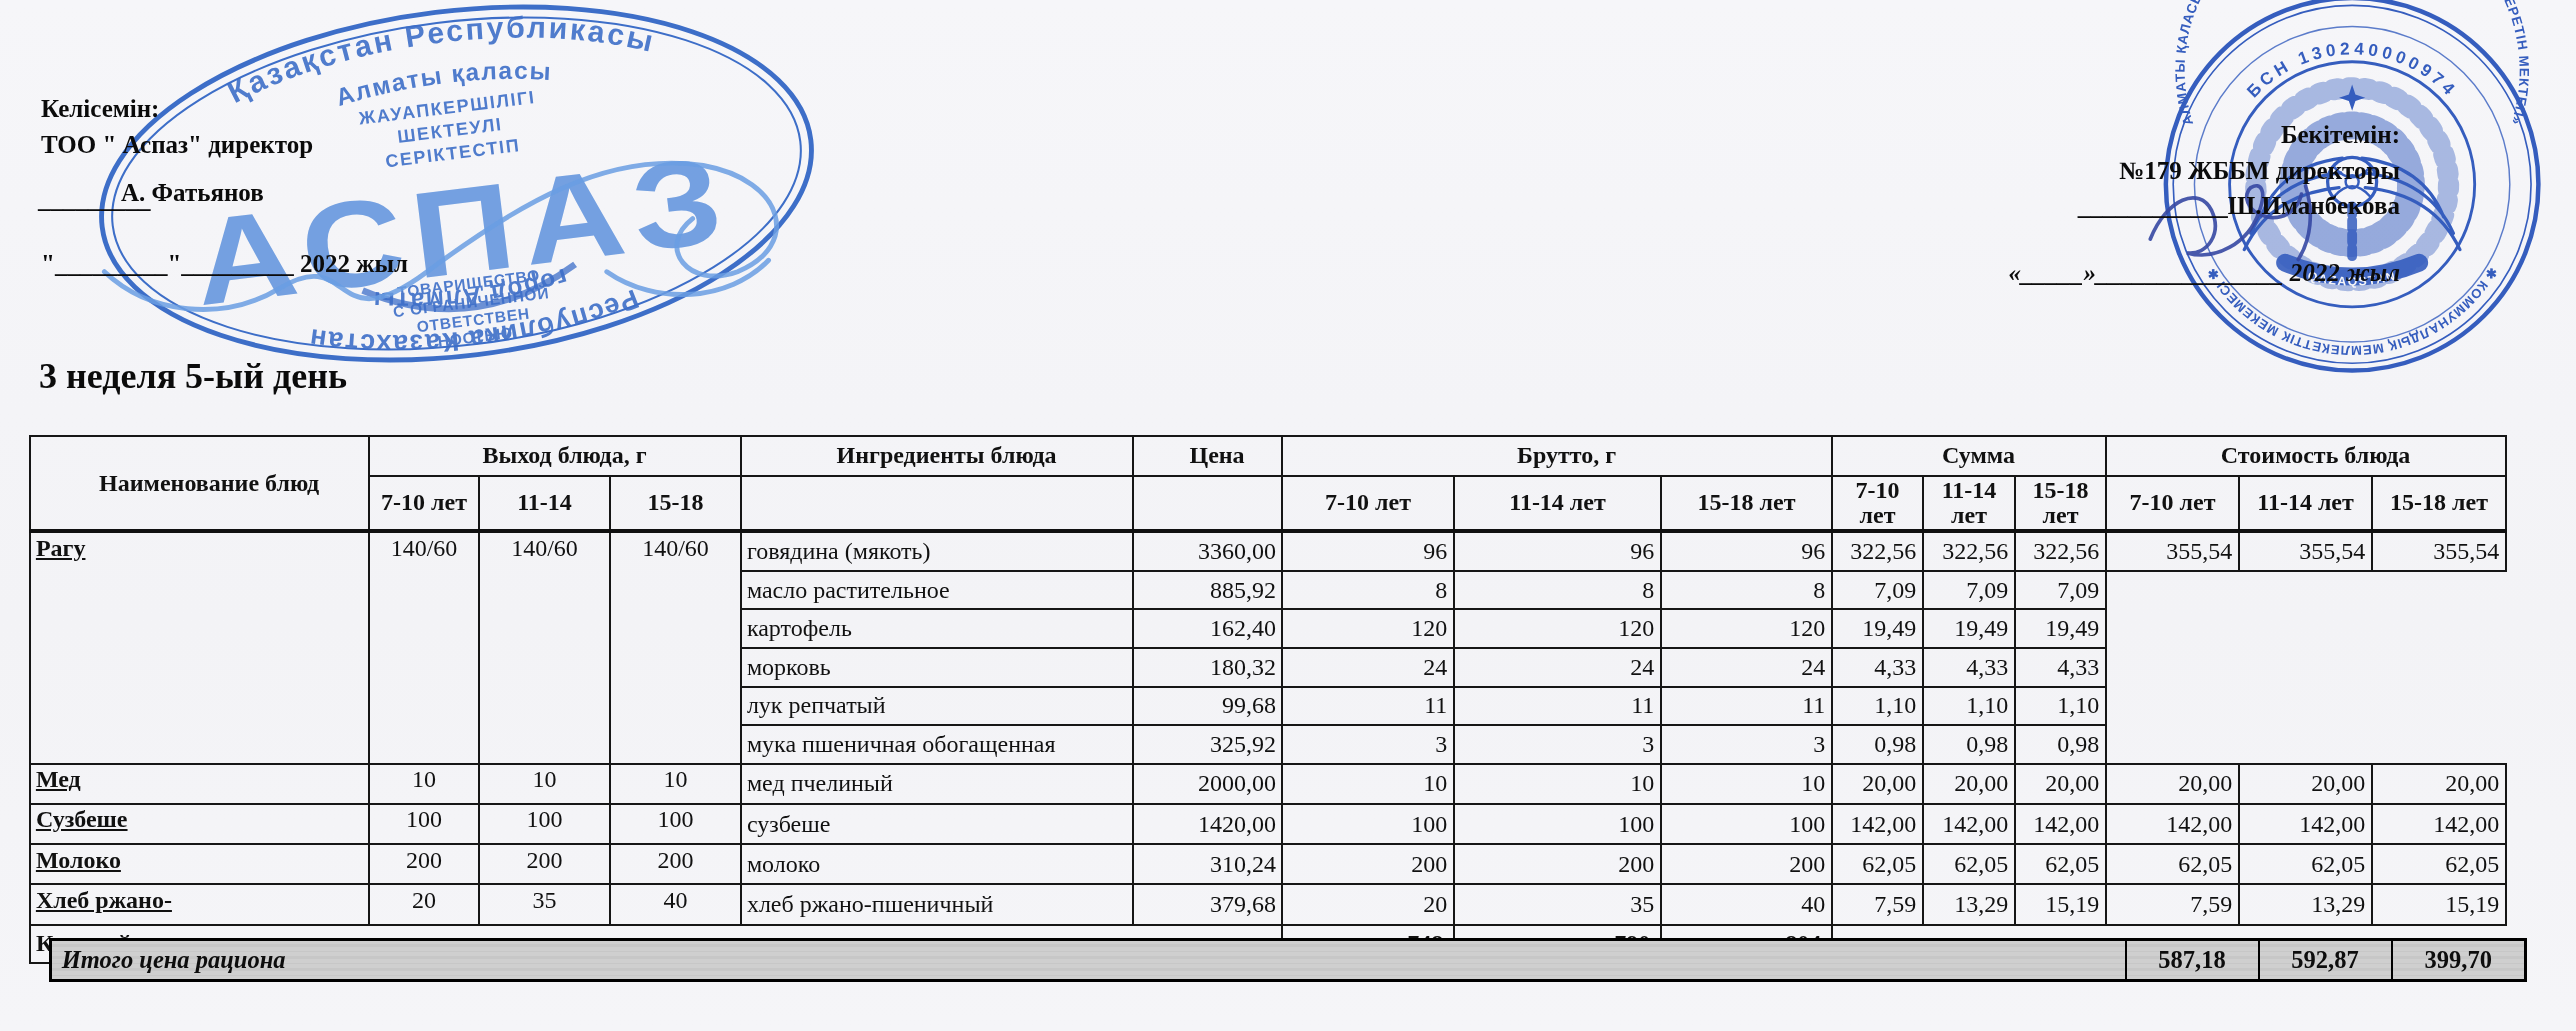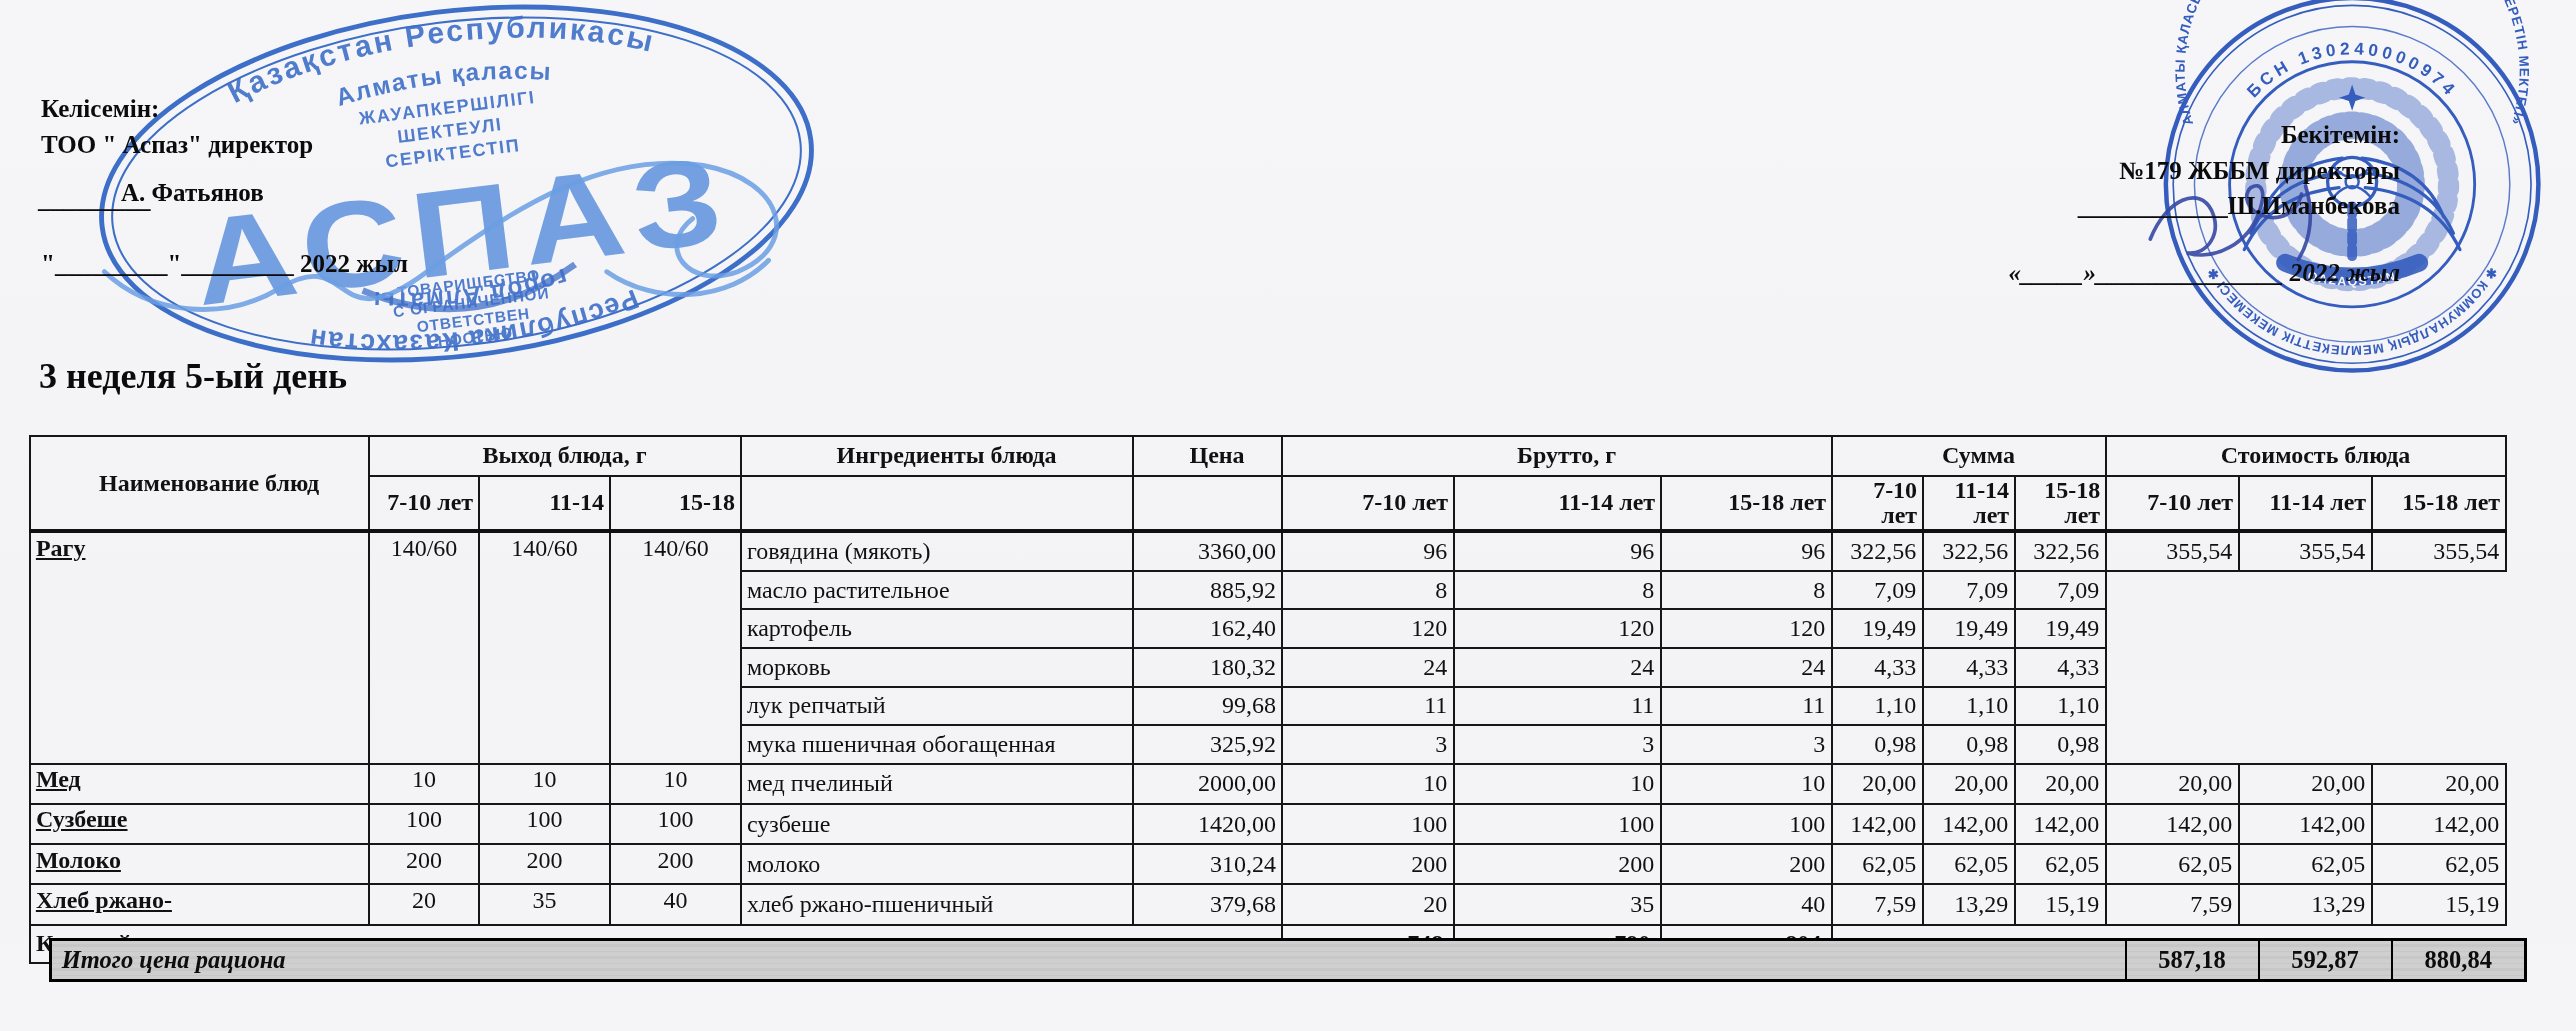--- a/index.html
+++ b/index.html
@@ -12,21 +12,21 @@
   .ht.sz31{font-size:25px;}
   .rt{text-align:left;}
   
   table.mt{position:absolute;left:29px;top:435px;width:2476px;z-index:2;
            border-collapse:collapse;table-layout:fixed;}
   .mt th,.mt td{border:2.4px solid #161616;font-family:"Liberation Serif",serif;
                 font-size:24px;line-height:1.04;padding:0.8px 4.9px;overflow:hidden;
                 color:#111;background:transparent;}
   .mt th{font-weight:bold;}
   .mt tr.g th{height:36px;text-align:center;padding-left:24px;}
-  .mt tr.s th{height:51px;text-align:right;vertical-align:middle;}
+  .mt tr.s th{height:51px;text-align:center;vertical-align:middle;}
   .mt tbody tr:first-child td{border-top:4.9px solid #101010;}
   .mt td{height:35px;vertical-align:middle;text-align:right;}
   .mt td.dish{text-align:left;font-weight:bold;vertical-align:top;padding-top:2.4px;text-decoration:underline;}
   .mt td.out{text-align:center;vertical-align:top;padding-top:2.4px;}
   .mt td.ing{text-align:left;}
   .mt td.price{text-align:right;}
   .mt td.num{padding-right:5.7px;}
   .mt td.cal{font-weight:bold;padding-right:9.8px;}
   .mt td.callab{text-align:left;font-weight:bold;}
   .mt td.blank{border:0;}
@@ -322,19 +322,19 @@
         <col style="width: 2075px;">
         <col style="width: 133px;">
         <col style="width: 133px;">
         <col style="width: 134px;">
       </colgroup>
     <tbody>
         <tr>
           <td class="lab">Итого цена рациона</td>
           <td class="val">587,18</td>
           <td class="val">592,87</td>
-          <td class="val">880,84</td>
+          <td class="val">399,70</td>
         </tr>
       </tbody>
   </table>
 
 </div>
 
 
 </body></html>

